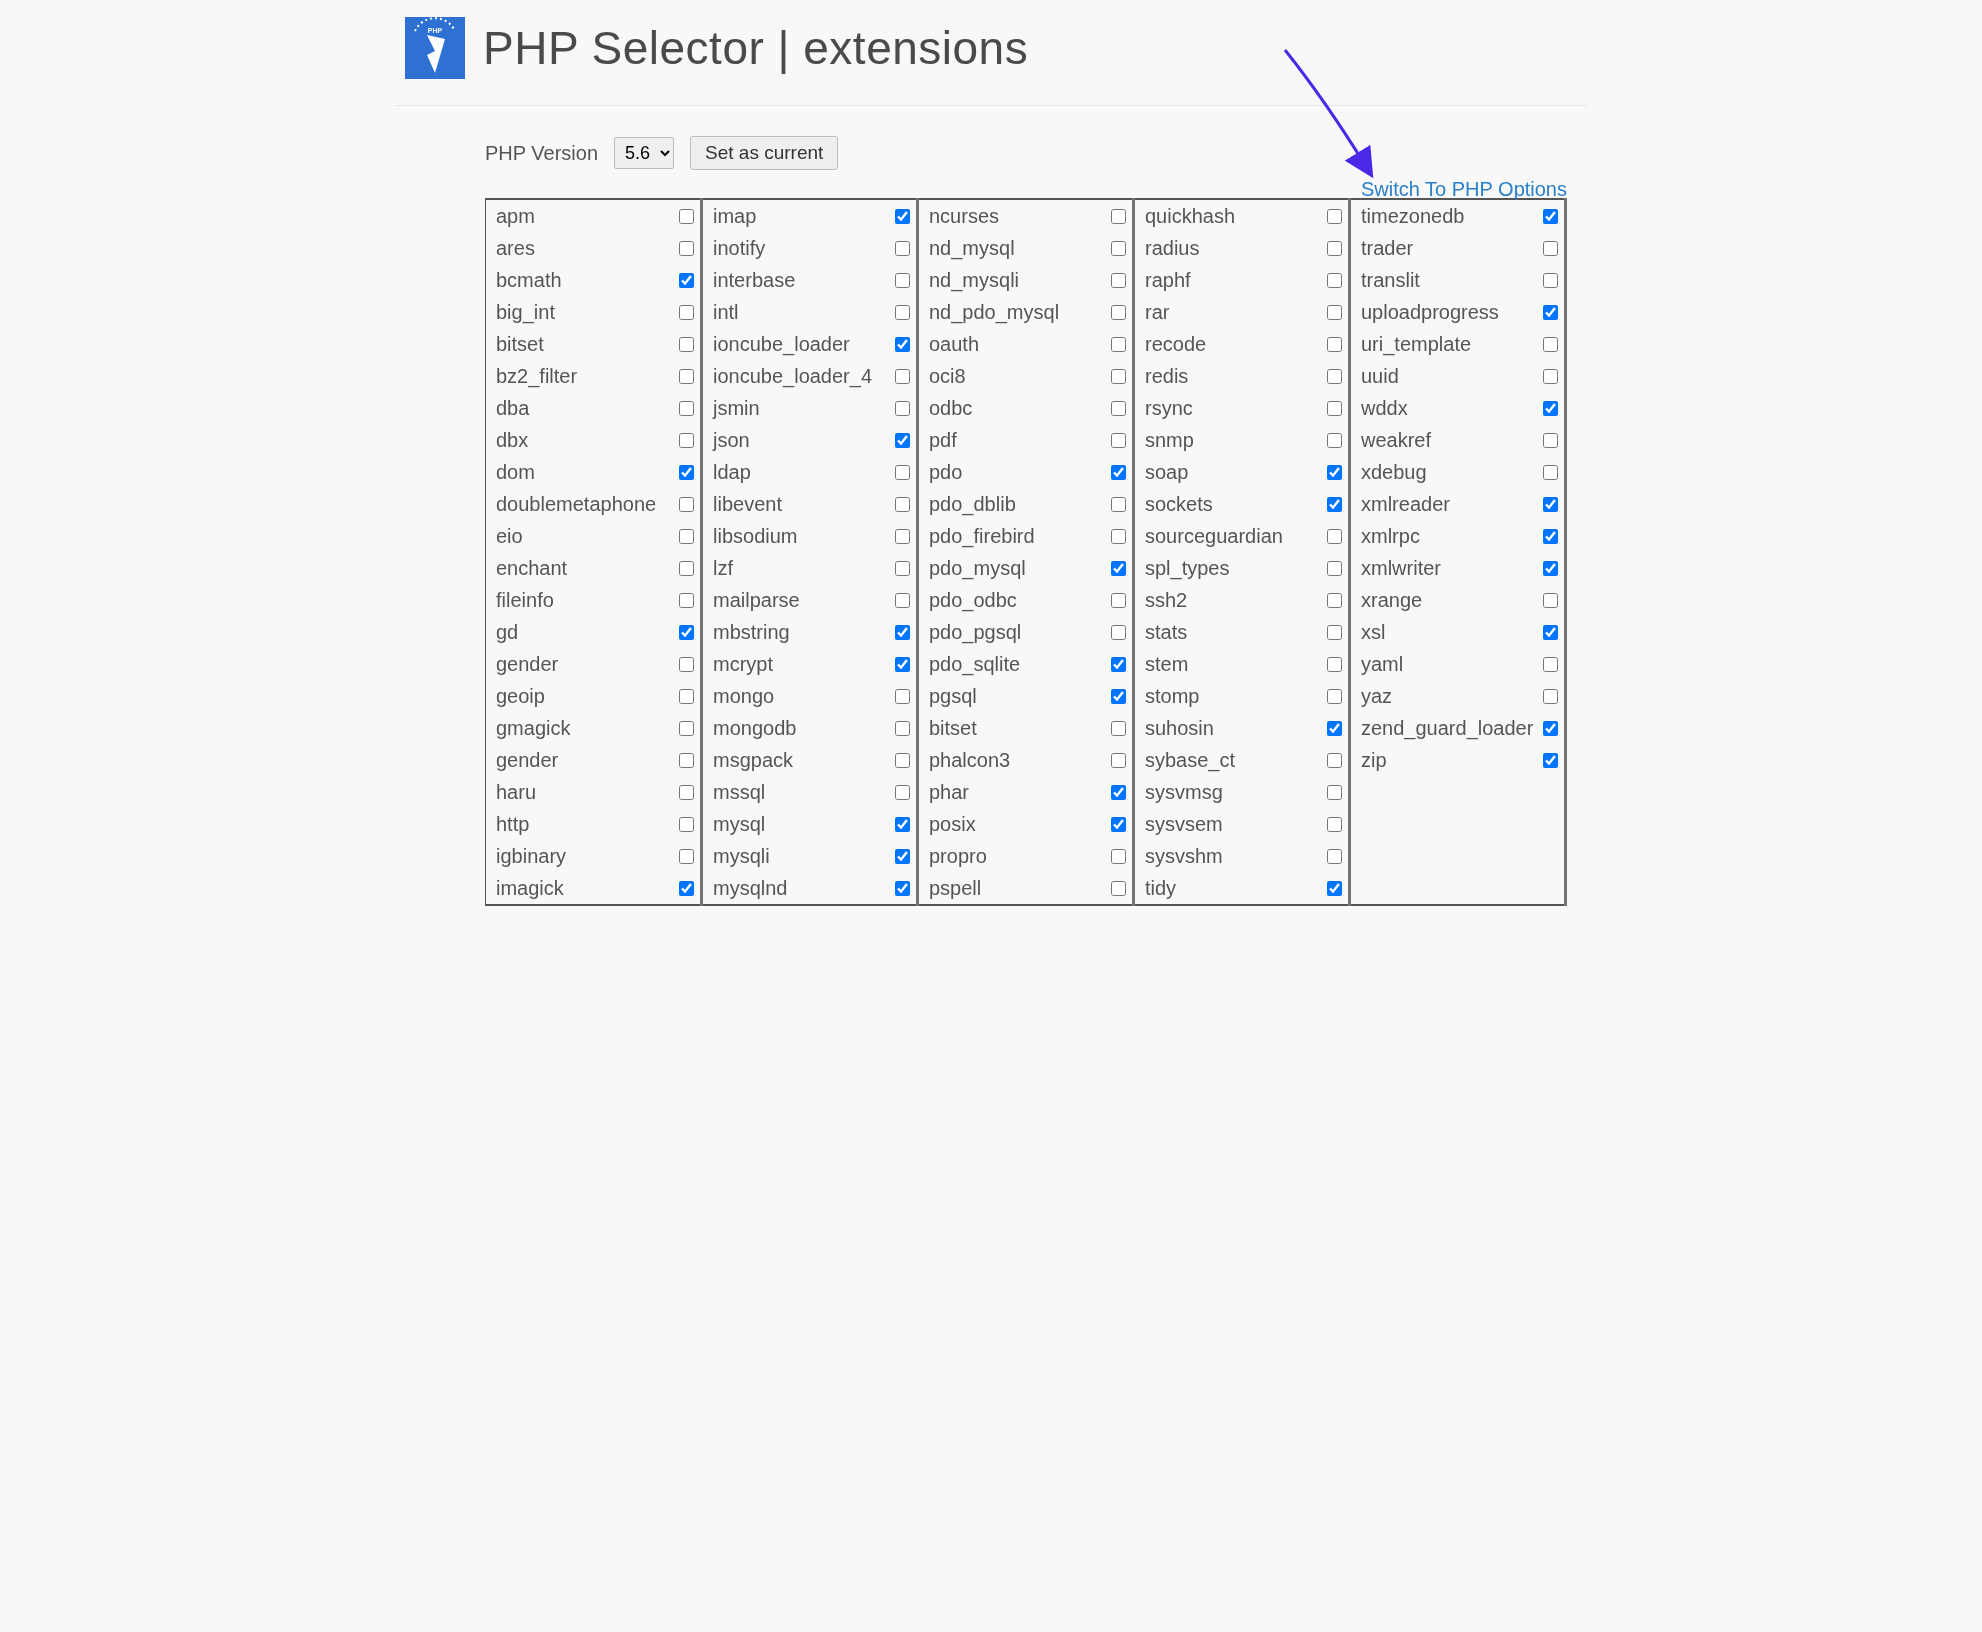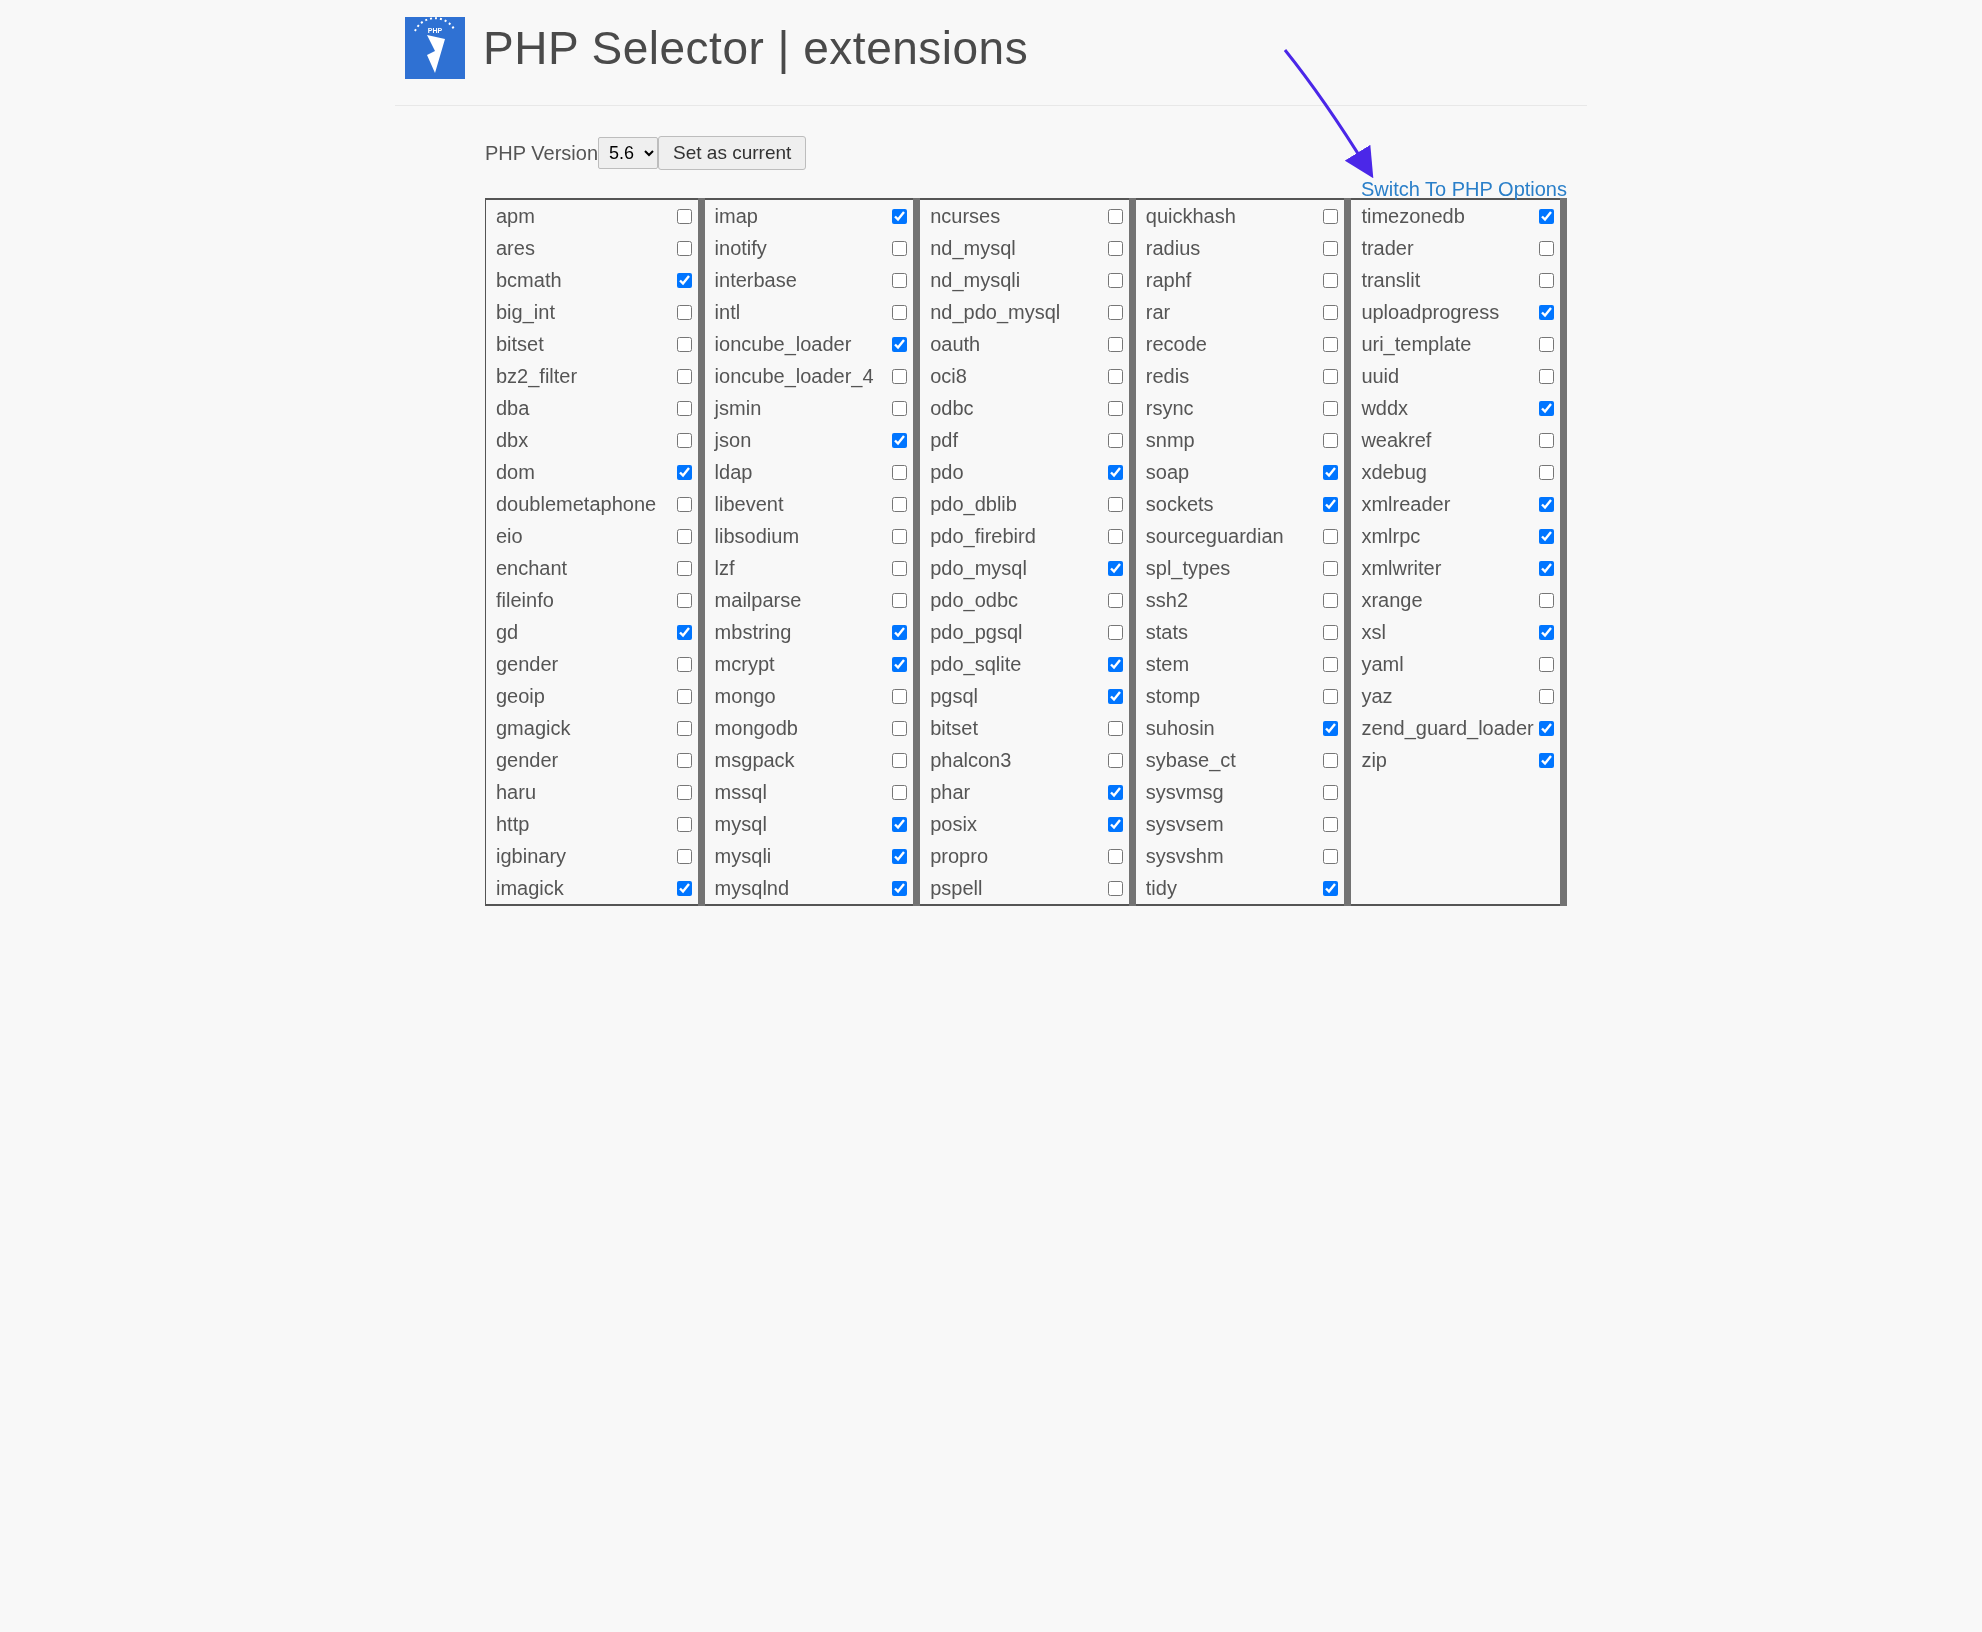--- a/index.html
+++ b/index.html
@@ -43,20 +43,21 @@
   .cur-line {
     font-size: 20px;
     color: #333;
     margin-bottom: 16px;
   }
   .cur-line .lbl { font-weight: 700; }
   .cur-line .val { color: #e58c19; font-weight: 700; margin-left: 6px; }
   .ver-row {
     display: flex;
     align-items: center;
+    gap: 16px;
     margin-bottom: 28px;
   }
   .ver-row .vl { font-size: 20px; color: #555; }
   select.ver-sel {
     font-size: 18px;
     padding: 4px 6px;
     background: #efefef;
     border: 1px solid #bdbdbd;
     border-radius: 2px;
   }
@@ -85,21 +86,21 @@
     height: 150px;
     pointer-events: none;
   }
   table.ext {
     border-collapse: collapse;
     width: 1082px;
   }
   table.ext tr:first-child td { border-top: 2px solid #555; }
   table.ext td {
     border-left: 1px solid #555;
-    border-right: 7px solid #737373;
+    border-right: 3px solid #737373;
     padding: 0;
     vertical-align: top;
     width: 20%;
   }
   table.ext tr.body-row td { border-bottom: 2px solid #555; }
   .cell-inner {
     display: flex;
     justify-content: space-between;
     align-items: center;
     padding: 2px 6px 2px 10px;

